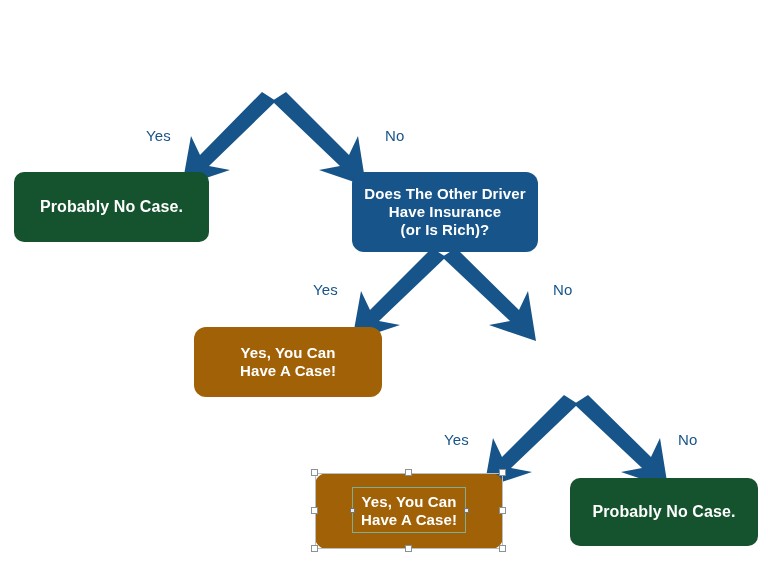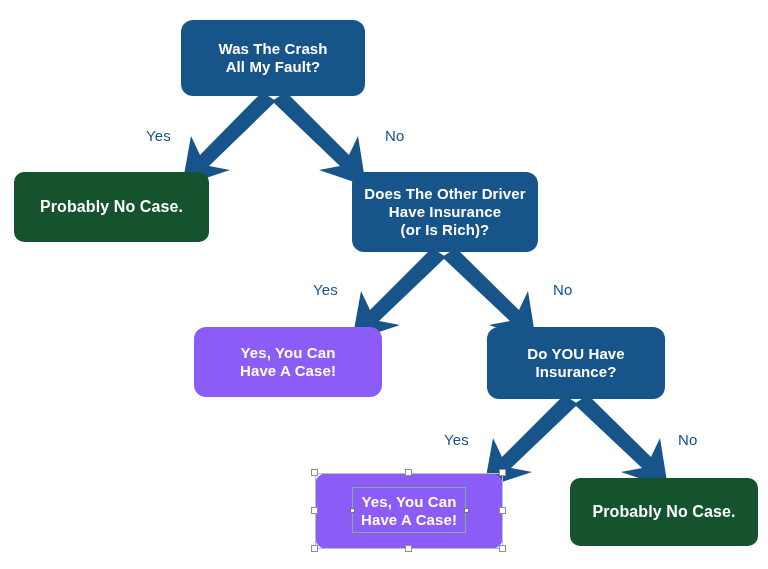--- a/index.html
+++ b/index.html
@@ -45,21 +45,21 @@
     background: #175489;
     border-radius: 12px;
     font-size: 15px;
   }
   .node.terminal-no {
     background: #14532d;
     border-radius: 10px;
     font-size: 16px;
   }
   .node.terminal-yes {
-    background: #8b5cf6;
+    background: #a16207;
     border-radius: 12px;
     font-size: 15px;
   }
   .edge-label {
     position: absolute;
     color: #175489;
     font-weight: normal;
     font-size: 15px;
     letter-spacing: 0.2px;
     z-index: 4;
@@ -114,34 +114,30 @@
       <path d="M 432 248 L 446 257 L 379 321 L 400 325 L 352 341 L 361 291 L 370 310 Z"></path>
 
       <path d="M 456 248 L 442 257 L 510 321 L 489 325 L 536 341 L 528 291 L 519 310 Z"></path>
 
       <path d="M 564 395 L 578 404 L 511 468 L 532 472 L 484 488 L 493 438 L 502 457 Z"></path>
 
       <path d="M 588 395 L 574 404 L 642 468 L 621 472 L 668 488 L 660 438 L 651 457 Z"></path>
     </g>
   </svg>
 
-  <div class="node decision" style="left:181px; top:20px; width:184px; height:76px;">Was The Crash
-All My Fault?</div>
 
   <div class="node terminal-no" style="left:14px; top:172px; width:195px; height:70px;">Probably No Case.</div>
 
   <div class="node decision" style="left:352px; top:172px; width:186px; height:80px;">Does The Other Driver
 Have Insurance
 (or Is Rich)?</div>
 
   <div class="node terminal-yes" style="left:194px; top:327px; width:188px; height:70px;">Yes, You Can
 Have A Case!</div>
 
-  <div class="node decision" style="left:487px; top:327px; width:178px; height:72px;">Do YOU Have
-Insurance?</div>
 
   <div class="node terminal-yes selected" style="left:315px; top:473px; width:188px; height:76px;">Yes, You Can
 Have A Case!</div>
 
   <div class="node terminal-no" style="left:570px; top:478px; width:188px; height:68px;">Probably No Case.</div>
 
   <div class="edge-label" style="left:146px; top:127px;">Yes</div>
   <div class="edge-label" style="left:385px; top:127px;">No</div>
   <div class="edge-label" style="left:313px; top:281px;">Yes</div>
   <div class="edge-label" style="left:553px; top:281px;">No</div>

